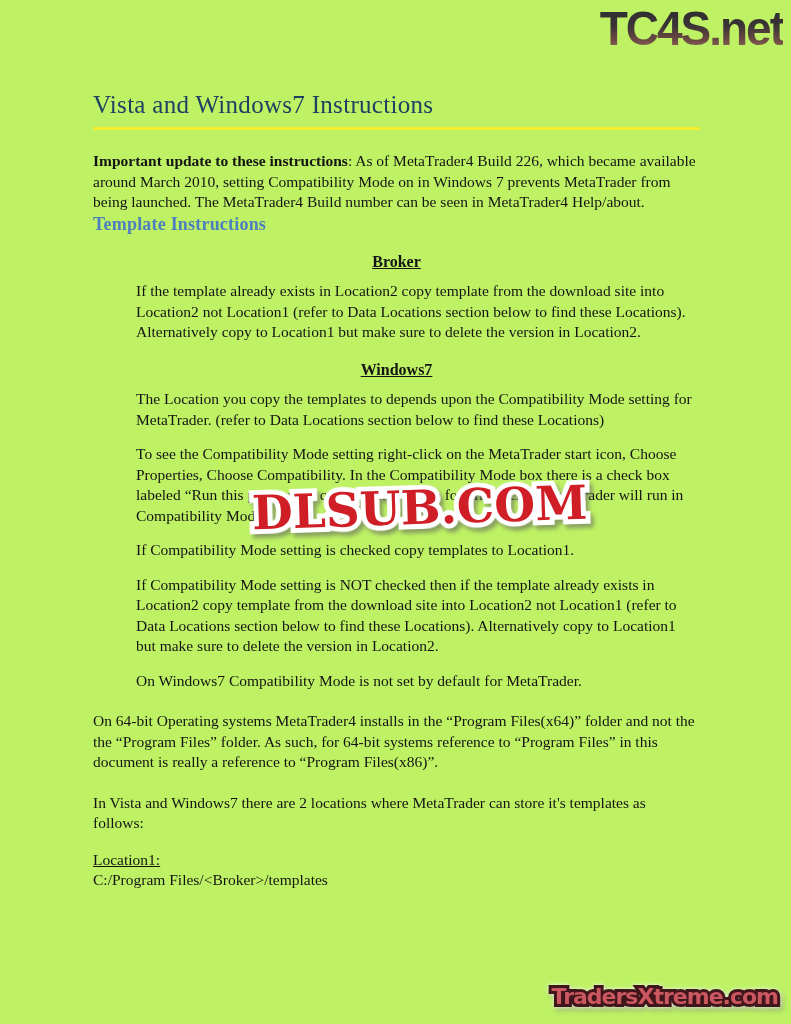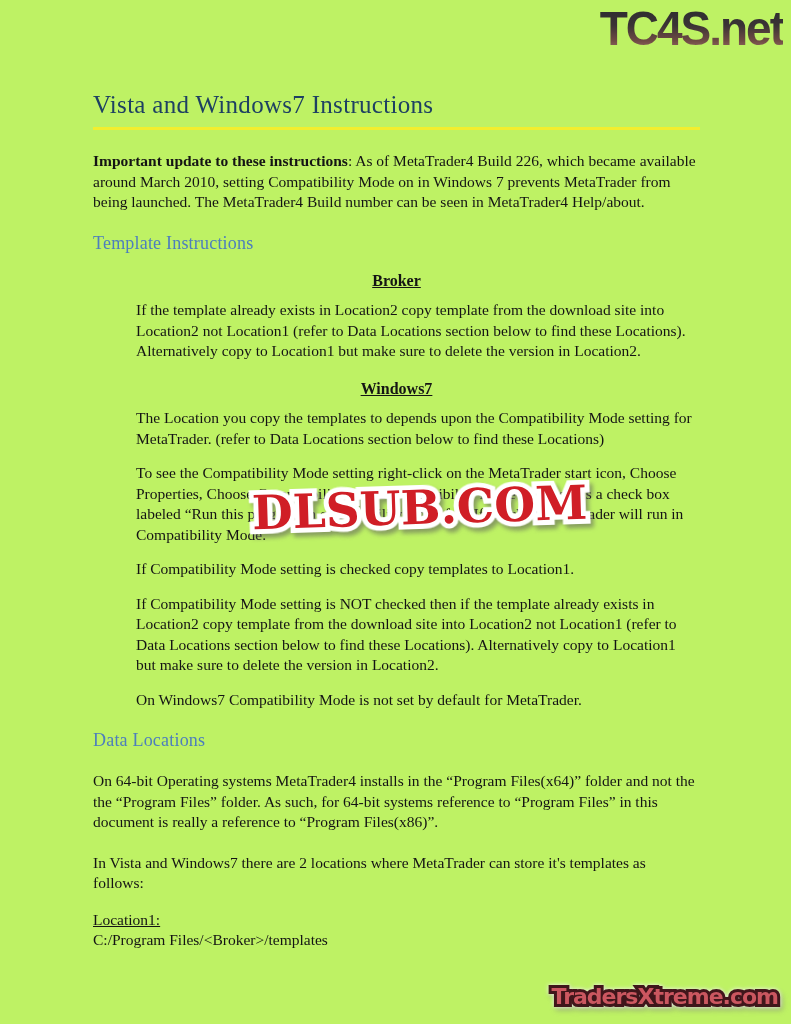--- a/index.html
+++ b/index.html
@@ -48,25 +48,24 @@
   }
   .title-rule {
     border: none;
     border-top: 3px solid #f2ee2e;
     margin-top: 7px;
   }
   p, h2, h3 { font-size: 15.5px; line-height: 20.5px; }
   .intro { margin-top: 21px; font-family: Liberation Serif, serif; }
   .intro .lead { font-weight: bold; }
   .section-heading {
-    margin-top: 19px;
     font-family: "Liberation Serif", serif;
     font-size: 18px;
     line-height: 22px;
-    font-weight: normal;
+    font-weight: bold;
     color: #4d7ebd;
     letter-spacing: 0.2px;
   }
   .sub-heading {
     margin-top: 17px;
     text-align: center;
     font-size: 16px;
     font-weight: bold;
     text-decoration: underline;
   }
@@ -144,21 +143,20 @@
     <h3 class="sub-heading">Broker</h3>
     <p class="para indent">If the template already exists in Location2 copy template from the download site into Location2 not Location1 (refer to Data Locations section below to find these Locations). Alternatively copy to Location1 but make sure to delete the version in Location2.</p>
 
     <h3 class="sub-heading">Windows7</h3>
     <p class="para indent">The Location you copy the templates to depends upon the Compatibility Mode setting for MetaTrader. (refer to Data Locations section below to find these Locations)</p>
     <p class="para indent">To see the Compatibility Mode setting right-click on the MetaTrader start icon, Choose Properties, Choose Compatibility. In the Compatibility Mode box there is a check box labeled “Run this program in compatibility mode for” If checked MetaTrader will run in Compatibility Mode.</p>
     <p class="para indent">If Compatibility Mode setting is checked copy templates to Location1.</p>
     <p class="para indent">If  Compatibility Mode setting is NOT checked then if the template already exists in Location2 copy template from the download site into Location2 not Location1 (refer to Data Locations section below to find these Locations). Alternatively copy to Location1 but make sure to delete the version in Location2.</p>
     <p class="para indent">On Windows7 Compatibility Mode is not set by default for MetaTrader.</p>
 
-    <h2 class="section-heading">Data Locations</h2>
 
     <p class="dl-para">On 64-bit Operating systems MetaTrader4 installs in the “Program Files(x64)” folder and not the the “Program Files” folder.  As such, for 64-bit systems reference to “Program Files” in this document is really a reference to “Program Files(x86)”.</p>
     <p class="dl-para">In Vista and Windows7 there are 2 locations where MetaTrader can store it's templates as follows:</p>
 
     <p class="loc-label">Location1:</p>
     <p class="loc-path">C:/Program Files/&lt;Broker&gt;/templates</p>
 
   </div>
 
   <div class="watermark" data-text="DLSUB.COM">DLSUB.COM</div>

